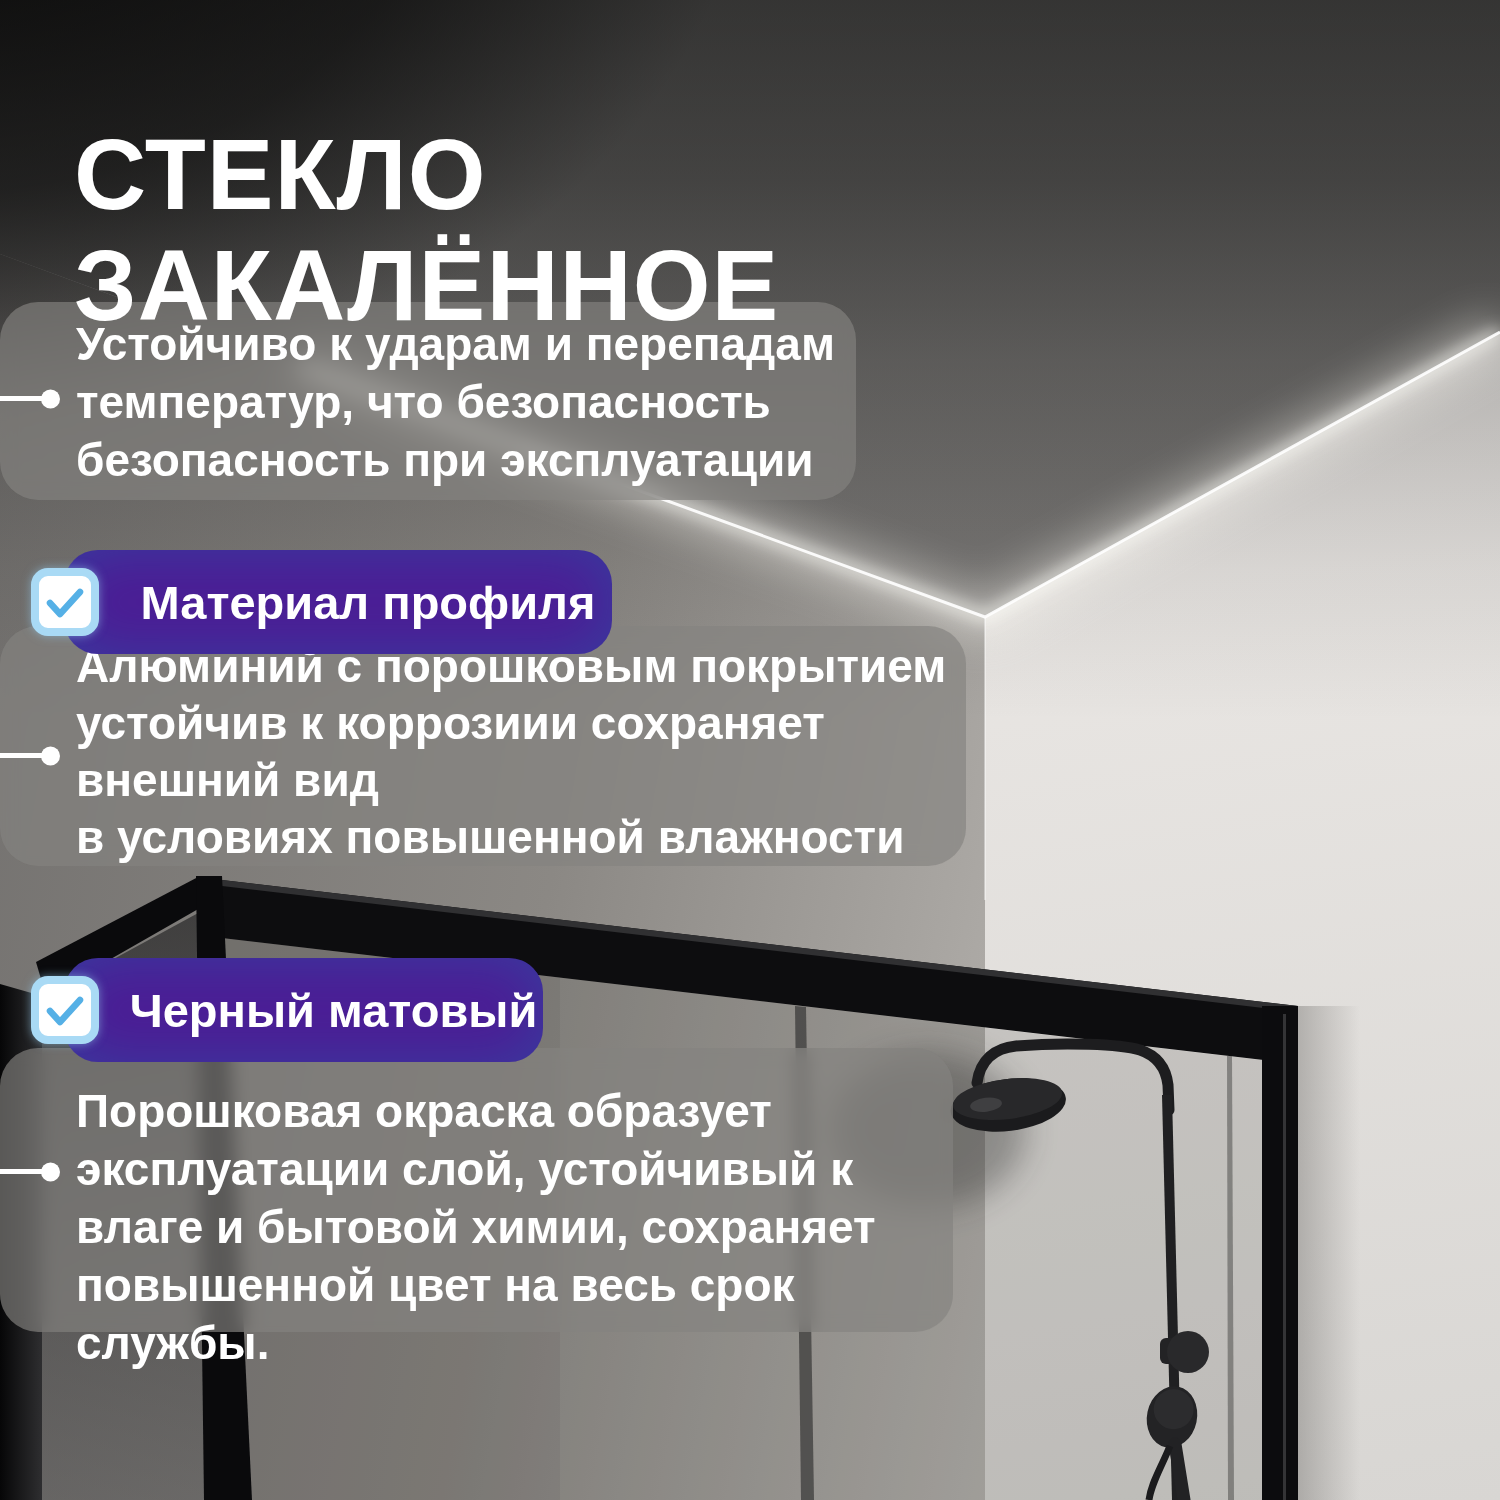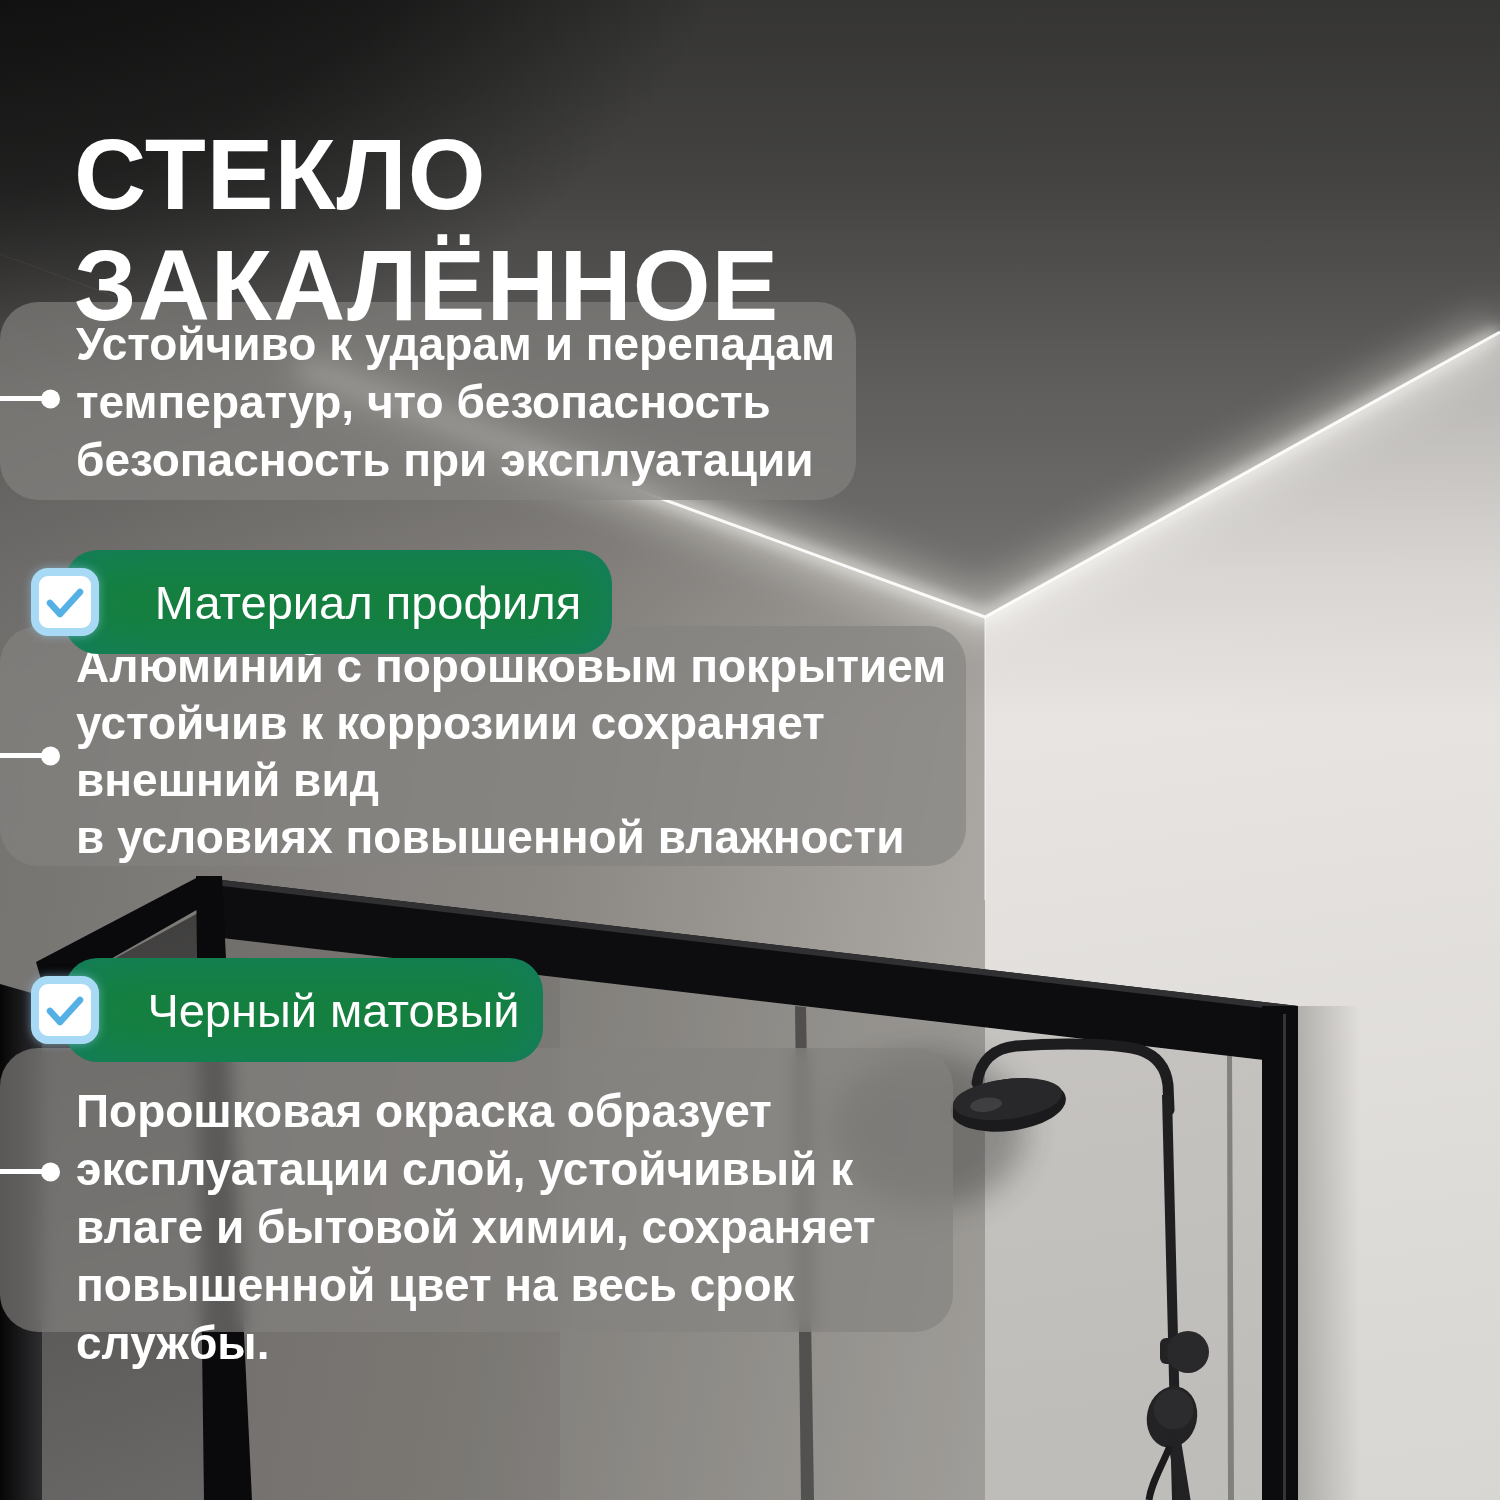--- a/index.html
+++ b/index.html
@@ -28,22 +28,22 @@
   
   .card{position:absolute;left:0;box-sizing:border-box;background:rgba(132,130,127,0.66);
         -webkit-backdrop-filter:blur(9px);backdrop-filter:blur(9px);
         border-radius:38px;color:#fff;font-weight:700;font-size:46px;line-height:58px;z-index:5;}
   .card div{white-space:nowrap;}
   .card--1{top:302px;width:856px;height:198px;padding:13px 0 0 76px;}
   .card--2{top:626px;width:966px;height:240px;padding:12px 0 0 76px;line-height:57px;}
   .card--3{top:1048px;width:953px;height:284px;padding:34px 0 0 76px;overflow:visible;}
 
   
-  .badge{position:absolute;box-sizing:border-box;background:#15803d;border-radius:34px;
-         color:#fff;font-weight:400;font-size:47px;display:flex;align-items:center;
+  .badge{position:absolute;box-sizing:border-box;background:#4c1d95;border-radius:34px;
+         color:#fff;font-weight:700;font-size:47px;display:flex;align-items:center;
          justify-content:center;padding-left:60px;white-space:nowrap;z-index:6;
          box-shadow:inset 0 0 60px rgba(16,120,178,0.35);}
   .badge--1{left:64px;top:550px;width:548px;height:104px;}
   .badge--2{left:64px;top:958px;width:479px;height:104px;}
 
   
   .checkbox{position:absolute;width:68px;height:68px;box-sizing:border-box;background:#fff;
             border:8px solid #A9DAF5;border-radius:17px;z-index:7;
             box-shadow:0 0 10px rgba(150,205,240,0.55);}
   .checkbox--1{left:31px;top:568px;}

